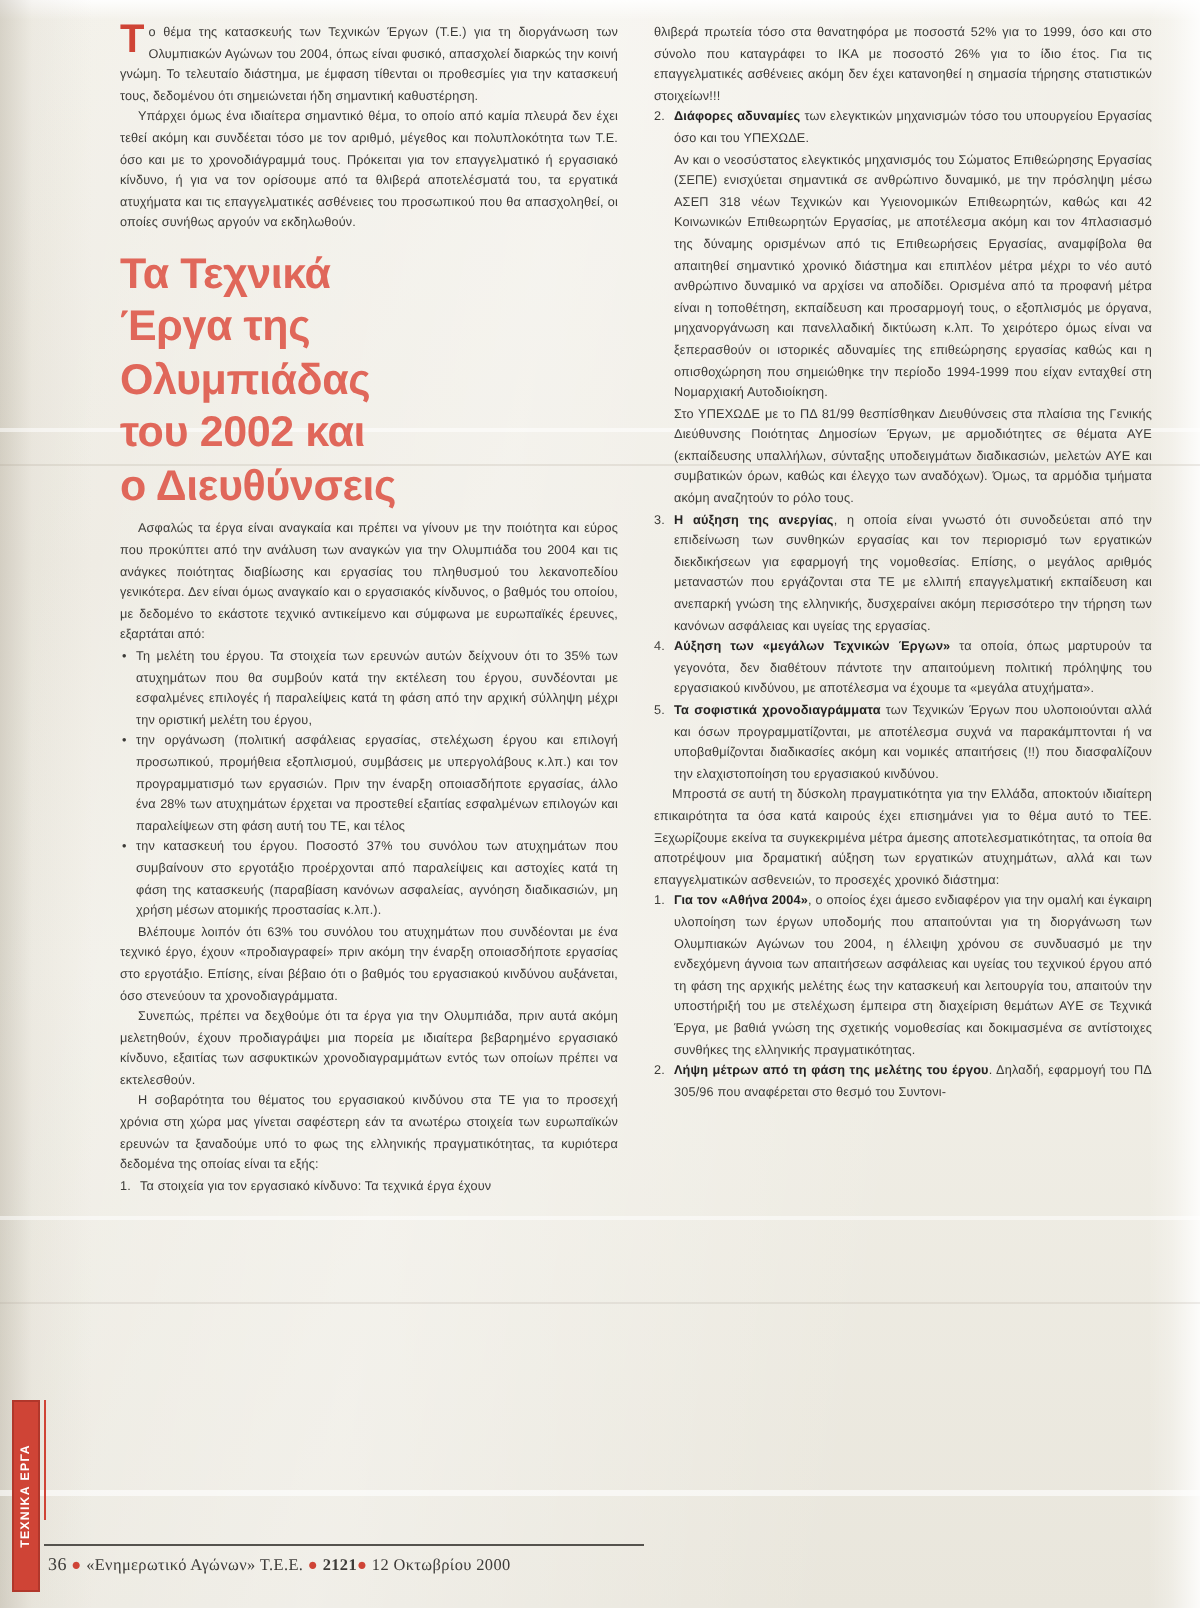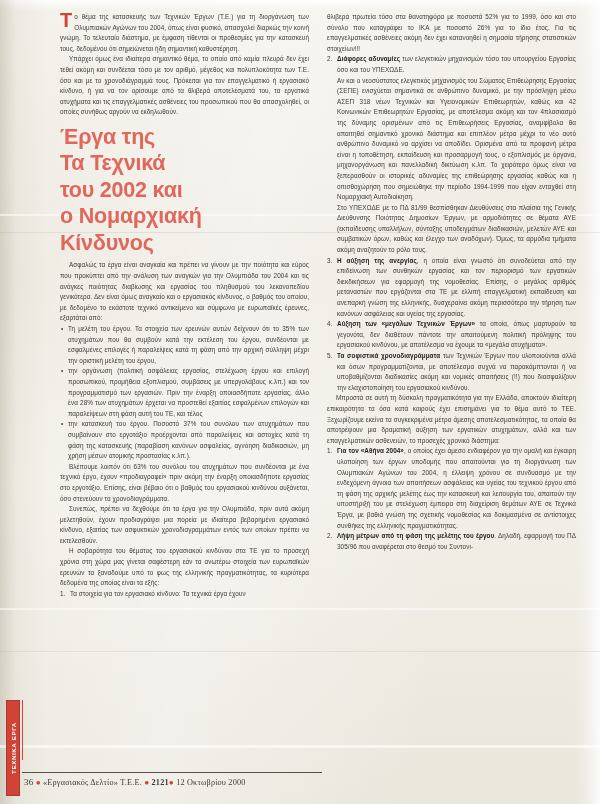--- a/index.html
+++ b/index.html
@@ -121,25 +121,25 @@
   <div id="article">
     <div class="cols">
 
       <div class="col">
 
         <div class="wrapzone">
           <p><span class="dropcap">Τ</span><span>ο θέμα της κατασκευής των Τεχνικών Έργων (Τ.Ε.) για τη διοργάνωση των Ολυμπιακών Αγώνων του 2004, όπως είναι φυσικό, απασχολεί διαρκώς την κοινή γνώμη. Το τελευταίο διάστημα, με έμφαση τίθενται οι προθεσμίες για την κατασκευή τους, δεδομένου ότι σημειώνεται ήδη σημαντική καθυστέρηση.</span></p>
           <p class="ind"><span>Υπάρχει όμως ένα ιδιαίτερα σημαντικό θέμα, το οποίο από καμία πλευρά δεν έχει τεθεί ακόμη και συνδέεται τόσο με τον αριθμό, μέγεθος και πολυπλοκότητα των Τ.Ε. όσο και με το χρονοδιάγραμμά τους. Πρόκειται για τον επαγγελματικό ή εργασιακό κίνδυνο, ή για να τον ορίσουμε από τα θλιβερά αποτελέσματά του, τα εργατικά ατυχήματα και τις επαγγελματικές ασθένειες του προσωπικού που θα απασχοληθεί, οι οποίες συνήθως αργούν να εκδηλωθούν.</span></p>
 
           <div class="hl" id="headline">
+            <span class="ln">Τα Τεχνικά</span>
             <span class="ln">Έργα της</span>
-            <span class="ln">Τα Τεχνικά</span>
+            <span class="ln">Ολυμπιάδας</span>
             <span class="ln">του 2002 και</span>
-            <span class="ln">ο Νομαρχιακή</span>
-            <span class="ln">Κίνδυνος</span>
+            <span class="ln">ο Διευθύνσεις</span>
           </div>
 
           <p class="ind"><span>Ασφαλώς τα έργα είναι αναγκαία και πρέπει να γίνουν με την ποιότητα και εύρος που προκύπτει από την ανάλυση των αναγκών για την Ολυμπιάδα του 2004 και τις ανάγκες ποιότητας διαβίωσης και εργασίας του πληθυσμού του λεκανοπεδίου γενικότερα. Δεν είναι όμως αναγκαίο και ο εργασιακός κίνδυνος, ο βαθμός του οποίου, με δεδομένο το εκάστοτε τεχνικό αντικείμενο και σύμφωνα με ευρωπαϊκές έρευνες, εξαρτάται από:</span></p>
         </div>
 
         <ul>
           <li class="bul"><span>Τη μελέτη του έργου. Τα στοιχεία των ερευνών αυτών δείχνουν ότι το 35% των ατυχημάτων που θα συμβούν κατά την εκτέλεση του έργου, συνδέονται με εσφαλμένες επιλογές ή παραλείψεις κατά τη φάση από την αρχική σύλληψη μέχρι την οριστική μελέτη του έργου,</span></li>
           <li class="bul"><span>την οργάνωση (πολιτική ασφάλειας εργασίας, στελέχωση έργου και επιλογή προσωπικού, προμήθεια εξοπλισμού, συμβάσεις με υπεργολάβους κ.λπ.) και τον προγραμματισμό των εργασιών. Πριν την έναρξη οποιασδήποτε εργασίας, άλλο ένα 28% των ατυχημάτων έρχεται να προστεθεί εξαιτίας εσφαλμένων επιλογών και παραλείψεων στη φάση αυτή του ΤΕ, και τέλος</span></li>
           <li class="bul"><span>την κατασκευή του έργου. Ποσοστό 37% του συνόλου των ατυχημάτων που συμβαίνουν στο εργοτάξιο προέρχονται από παραλείψεις και αστοχίες κατά τη φάση της κατασκευής (παραβίαση κανόνων ασφαλείας, αγνόηση διαδικασιών, μη χρήση μέσων ατομικής προστασίας κ.λπ.).</span></li>
         </ul>
@@ -199,19 +199,19 @@
         </ol>
       </div>
 
     </div>
   </div>
 
   <div id="footrule"></div>
   <div id="footer">
     <span class="pg">36</span>
     <span class="dot">●</span>
-    <span>«Εργασιακός Δελτίο» Τ.Ε.Ε.</span>
+    <span>«Ενημερωτικό Αγώνων» Τ.Ε.Ε.</span>
     <span class="dot">●</span>
     <span class="num">2121</span><span class="dot">●</span>
     <span>12 Οκτωβρίου 2000</span>
   </div>
 
 </div>
 
 </body></html>

